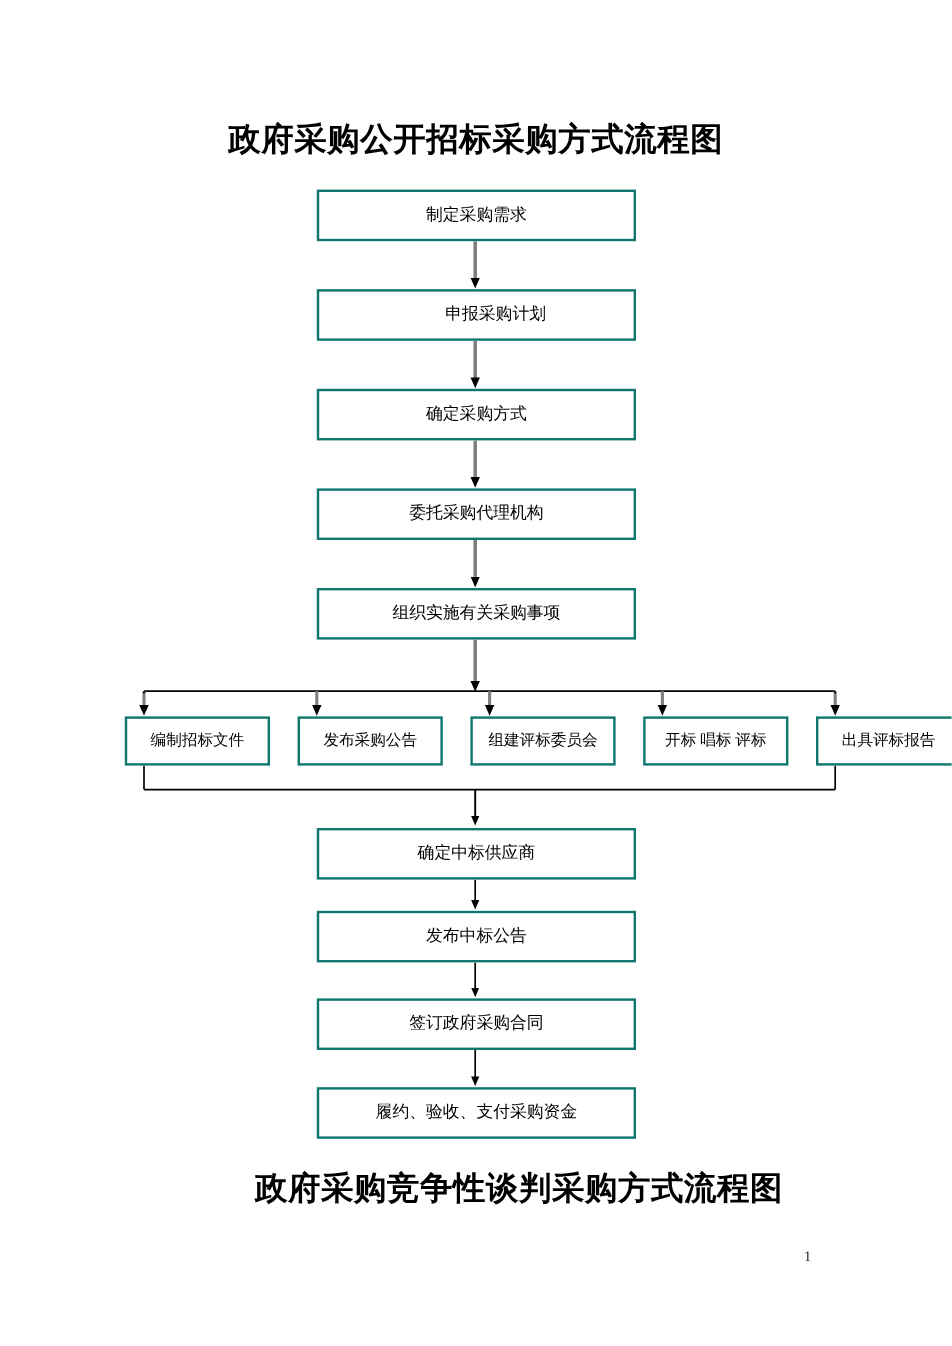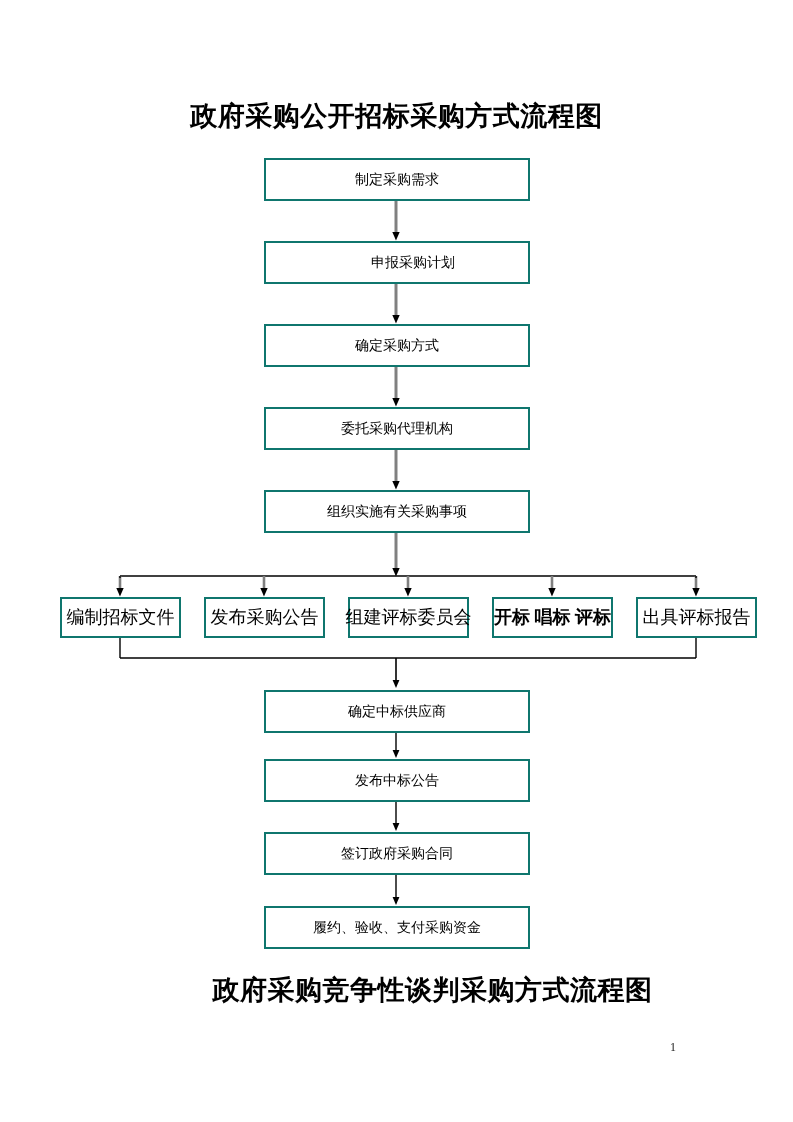--- a/index.html
+++ b/index.html
@@ -62,40 +62,41 @@
   }
   .node-wide {
     left: 264px;
     width: 266px;
     height: 43px;
     font-size: 14px;
   }
   .node-small {
     width: 121px;
     height: 41px;
-    font-size: 18px;
+    font-size: 13px;
+    margin-left: 44px;
   }
   .node-label {
     display: block;
     white-space: nowrap;
   }
 
   
   #node-req      { top: 158px; }
   #node-plan     { top: 241px; padding-left: 32px; }
   #node-method   { top: 324px; }
   #node-agent    { top: 407px; }
   #node-organize { top: 490px; }
 
   
   .branch-row .node-small { top: 597px; }
   #node-b1 { left: 60px;  }
   #node-b2 { left: 204px; text-align: right; }
   #node-b3 { left: 348px; }
-  #node-b4 { left: 492px; font-weight: bold; }
+  #node-b4 { left: 492px; }
   #node-b5 { left: 636px; }
 
   
   #node-winner   { top: 690px; }
   #node-notice   { top: 759px; }
   #node-contract { top: 832px; }
   #node-payment  { top: 906px; }
 
   
   #page-number {

